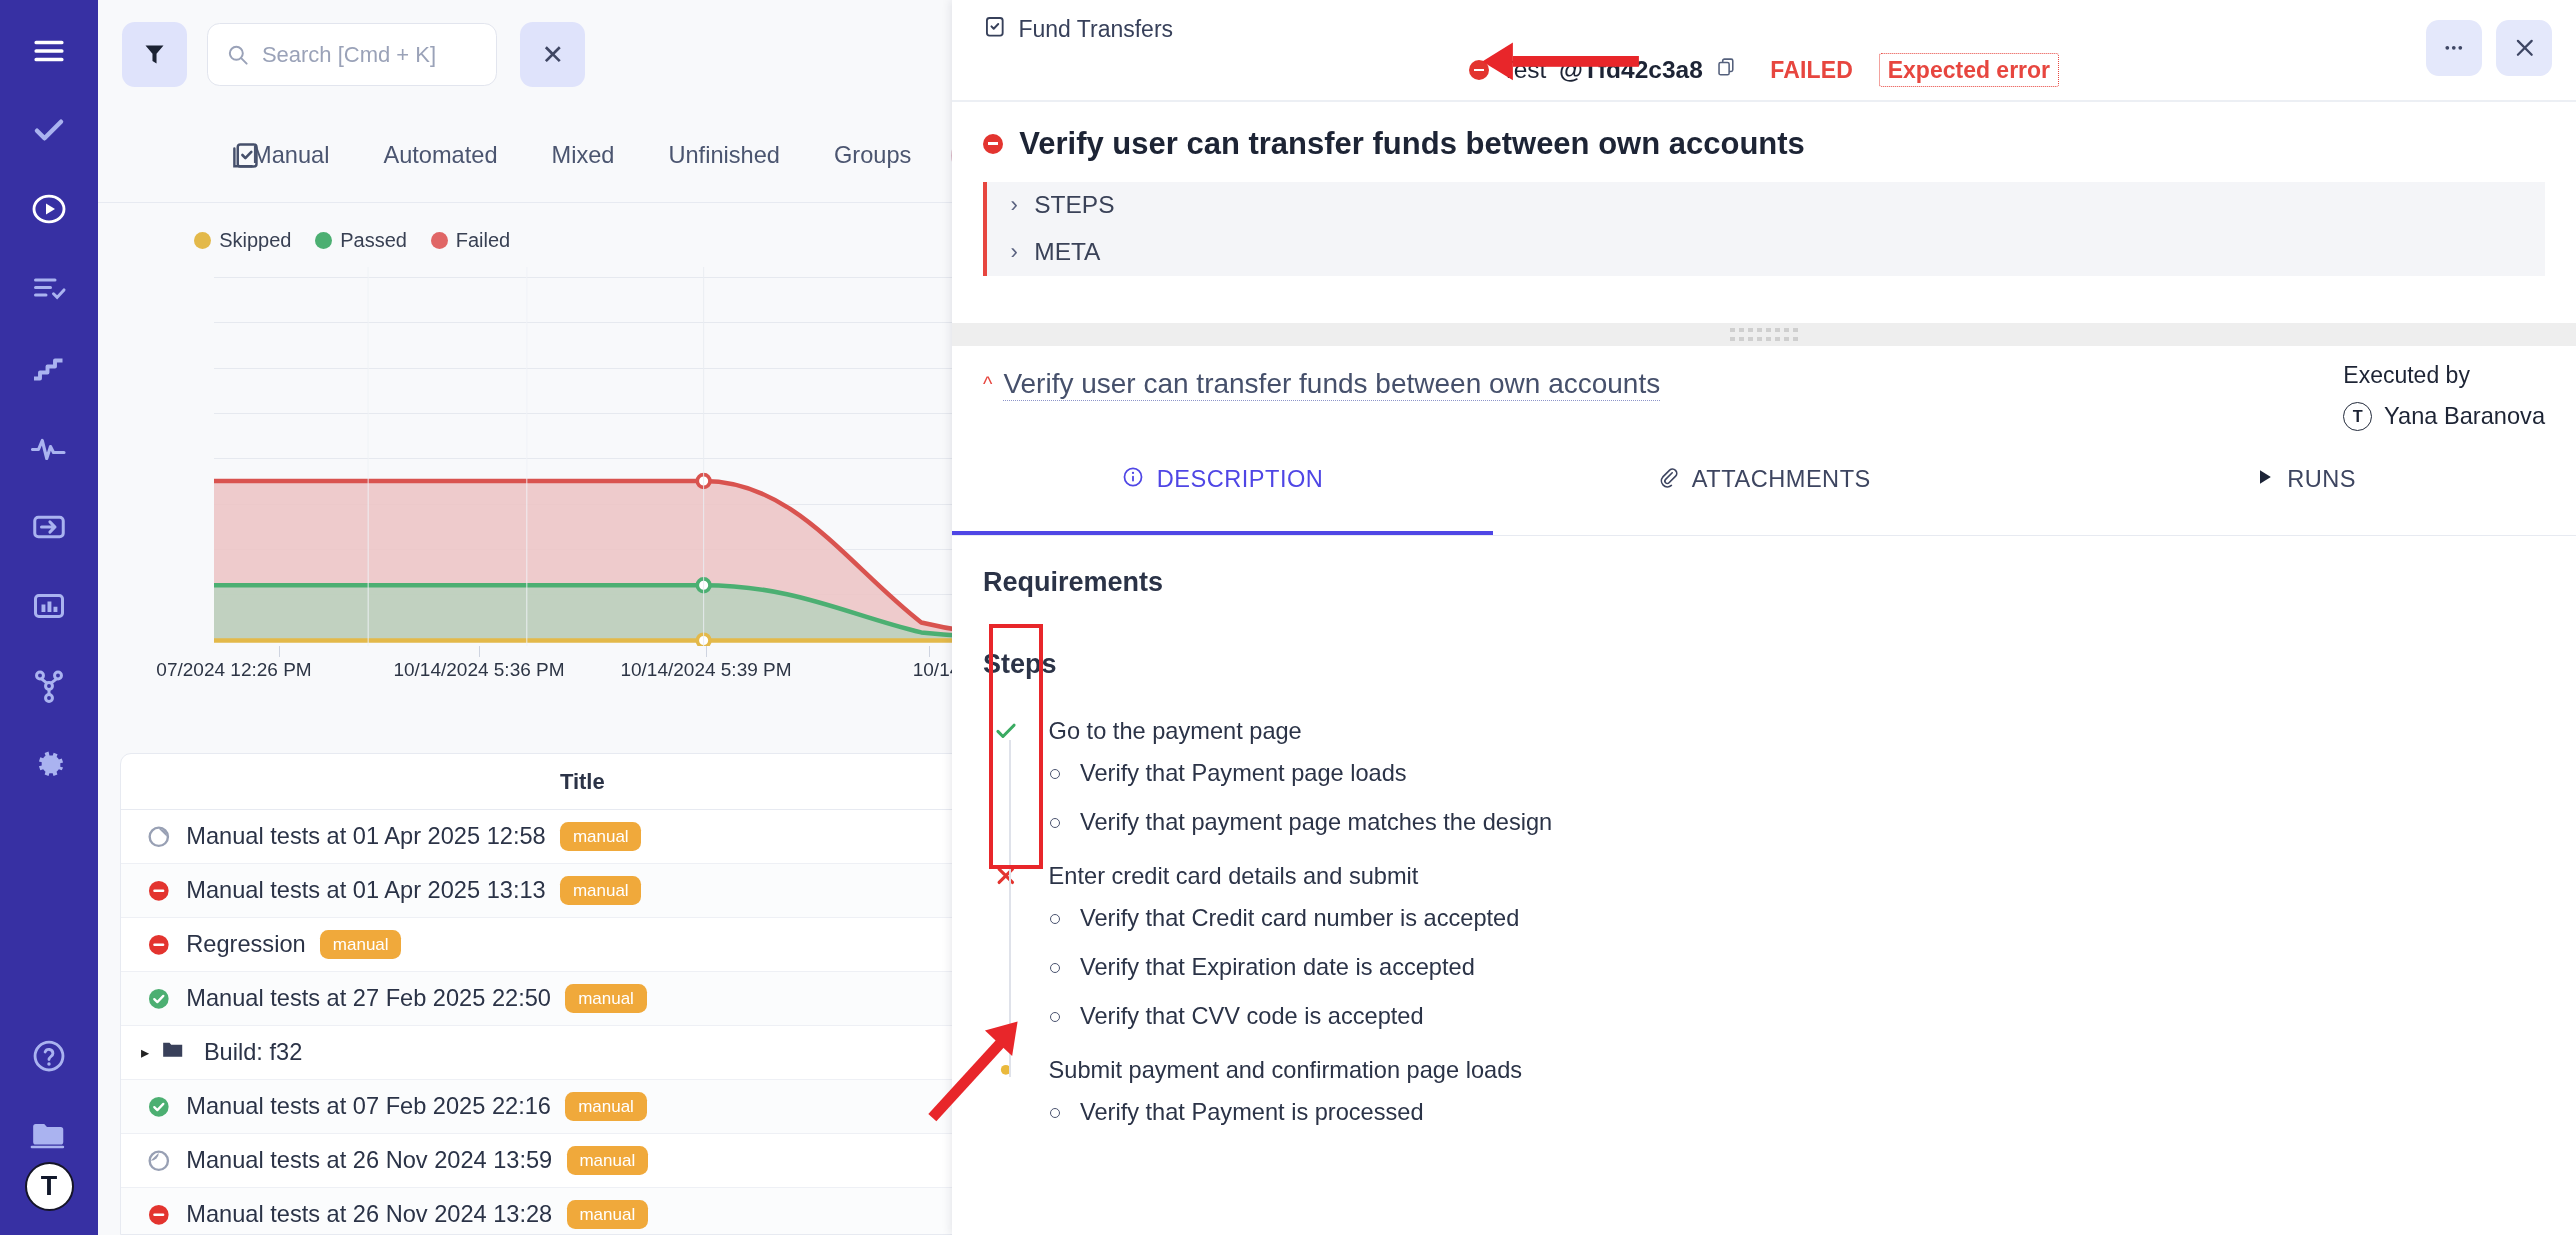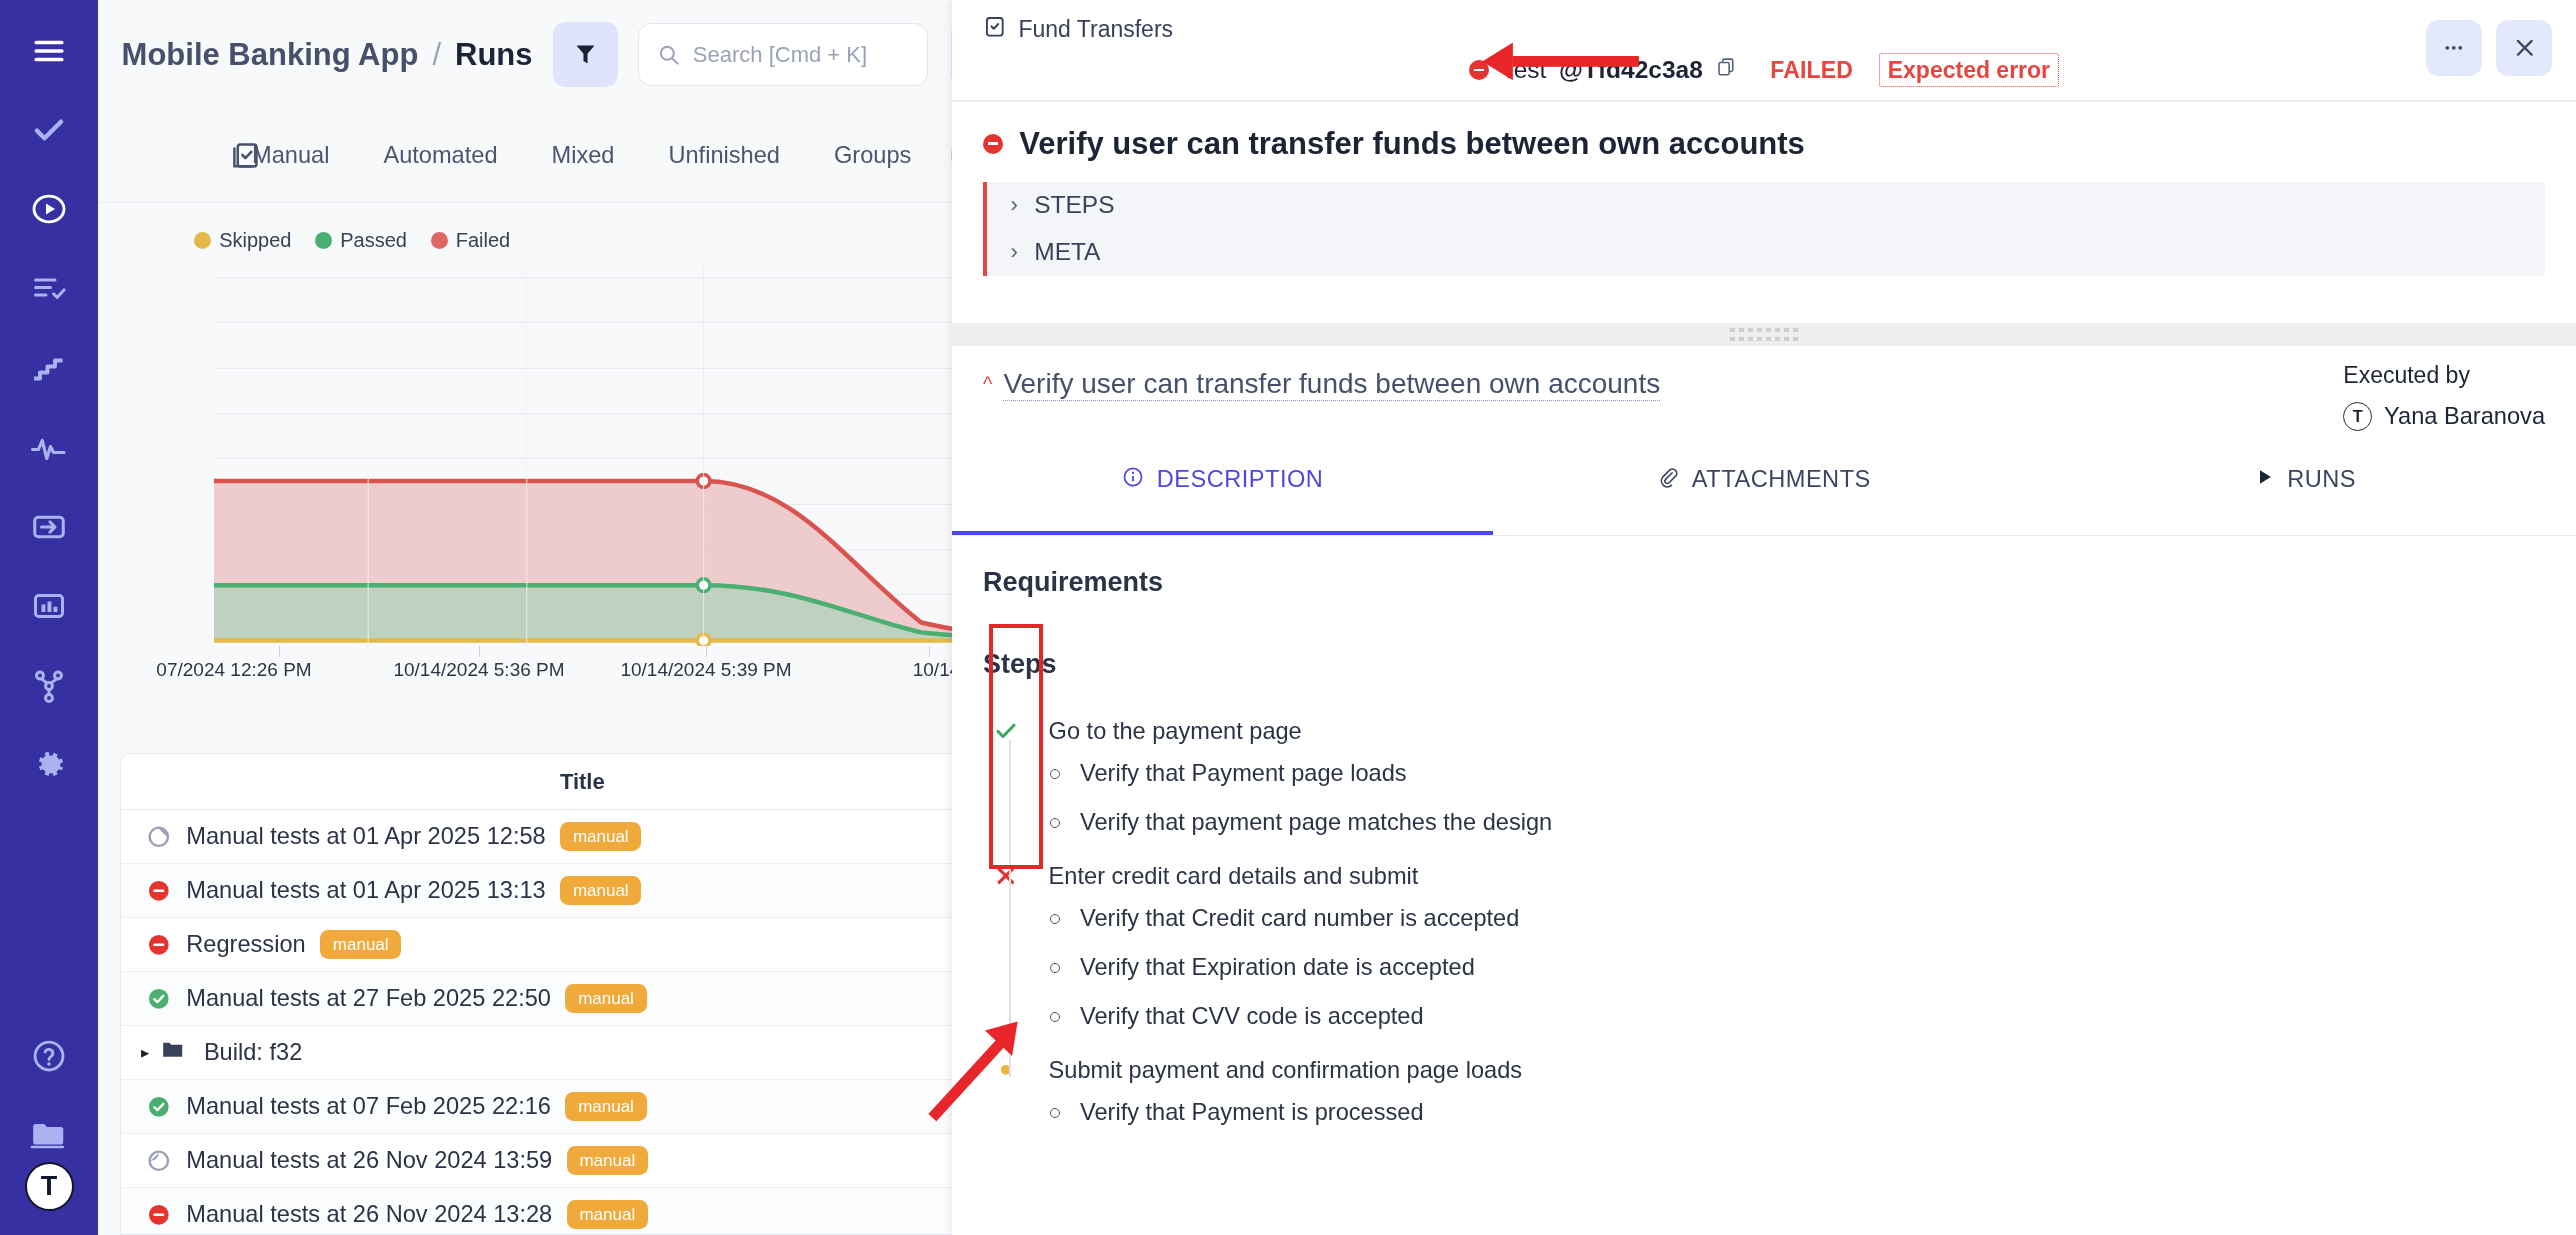--- a/index.html
+++ b/index.html
@@ -287,25 +287,20 @@
         </svg>
     </div>
     <div class="sb-logo">
       <span style="font-size:27px;font-weight:bold;color:#11182b;">T</span>
     </div>
   </div>
 
   <div class="leftcol">
 
     <div class="topbar">
-      <div class="crumb">
-        <span>Mobile Banking App</span>
-        <span class="sep">/</span>
-        <span class="cur">Runs</span>
-      </div>
       <div class="filter-btn">
         <svg width="27" height="27" viewBox="0 0 24 24">
             <path fill="#1b2233" d="M4 4h16l-6.2 7.4V20l-3.6-2.2v-6.4z"></path>
           </svg>
       </div>
       <div class="search-box">
         <svg width="23.6" height="23.6" viewBox="0 0 24 24">
             <circle cx="10.5" cy="10.5" r="6.6" fill="none" stroke="#9aa2b8" stroke-width="2"></circle>
             <path d="M15.4 15.4L21 21" stroke="#9aa2b8" stroke-width="2" stroke-linecap="round"></path>
           </svg>

